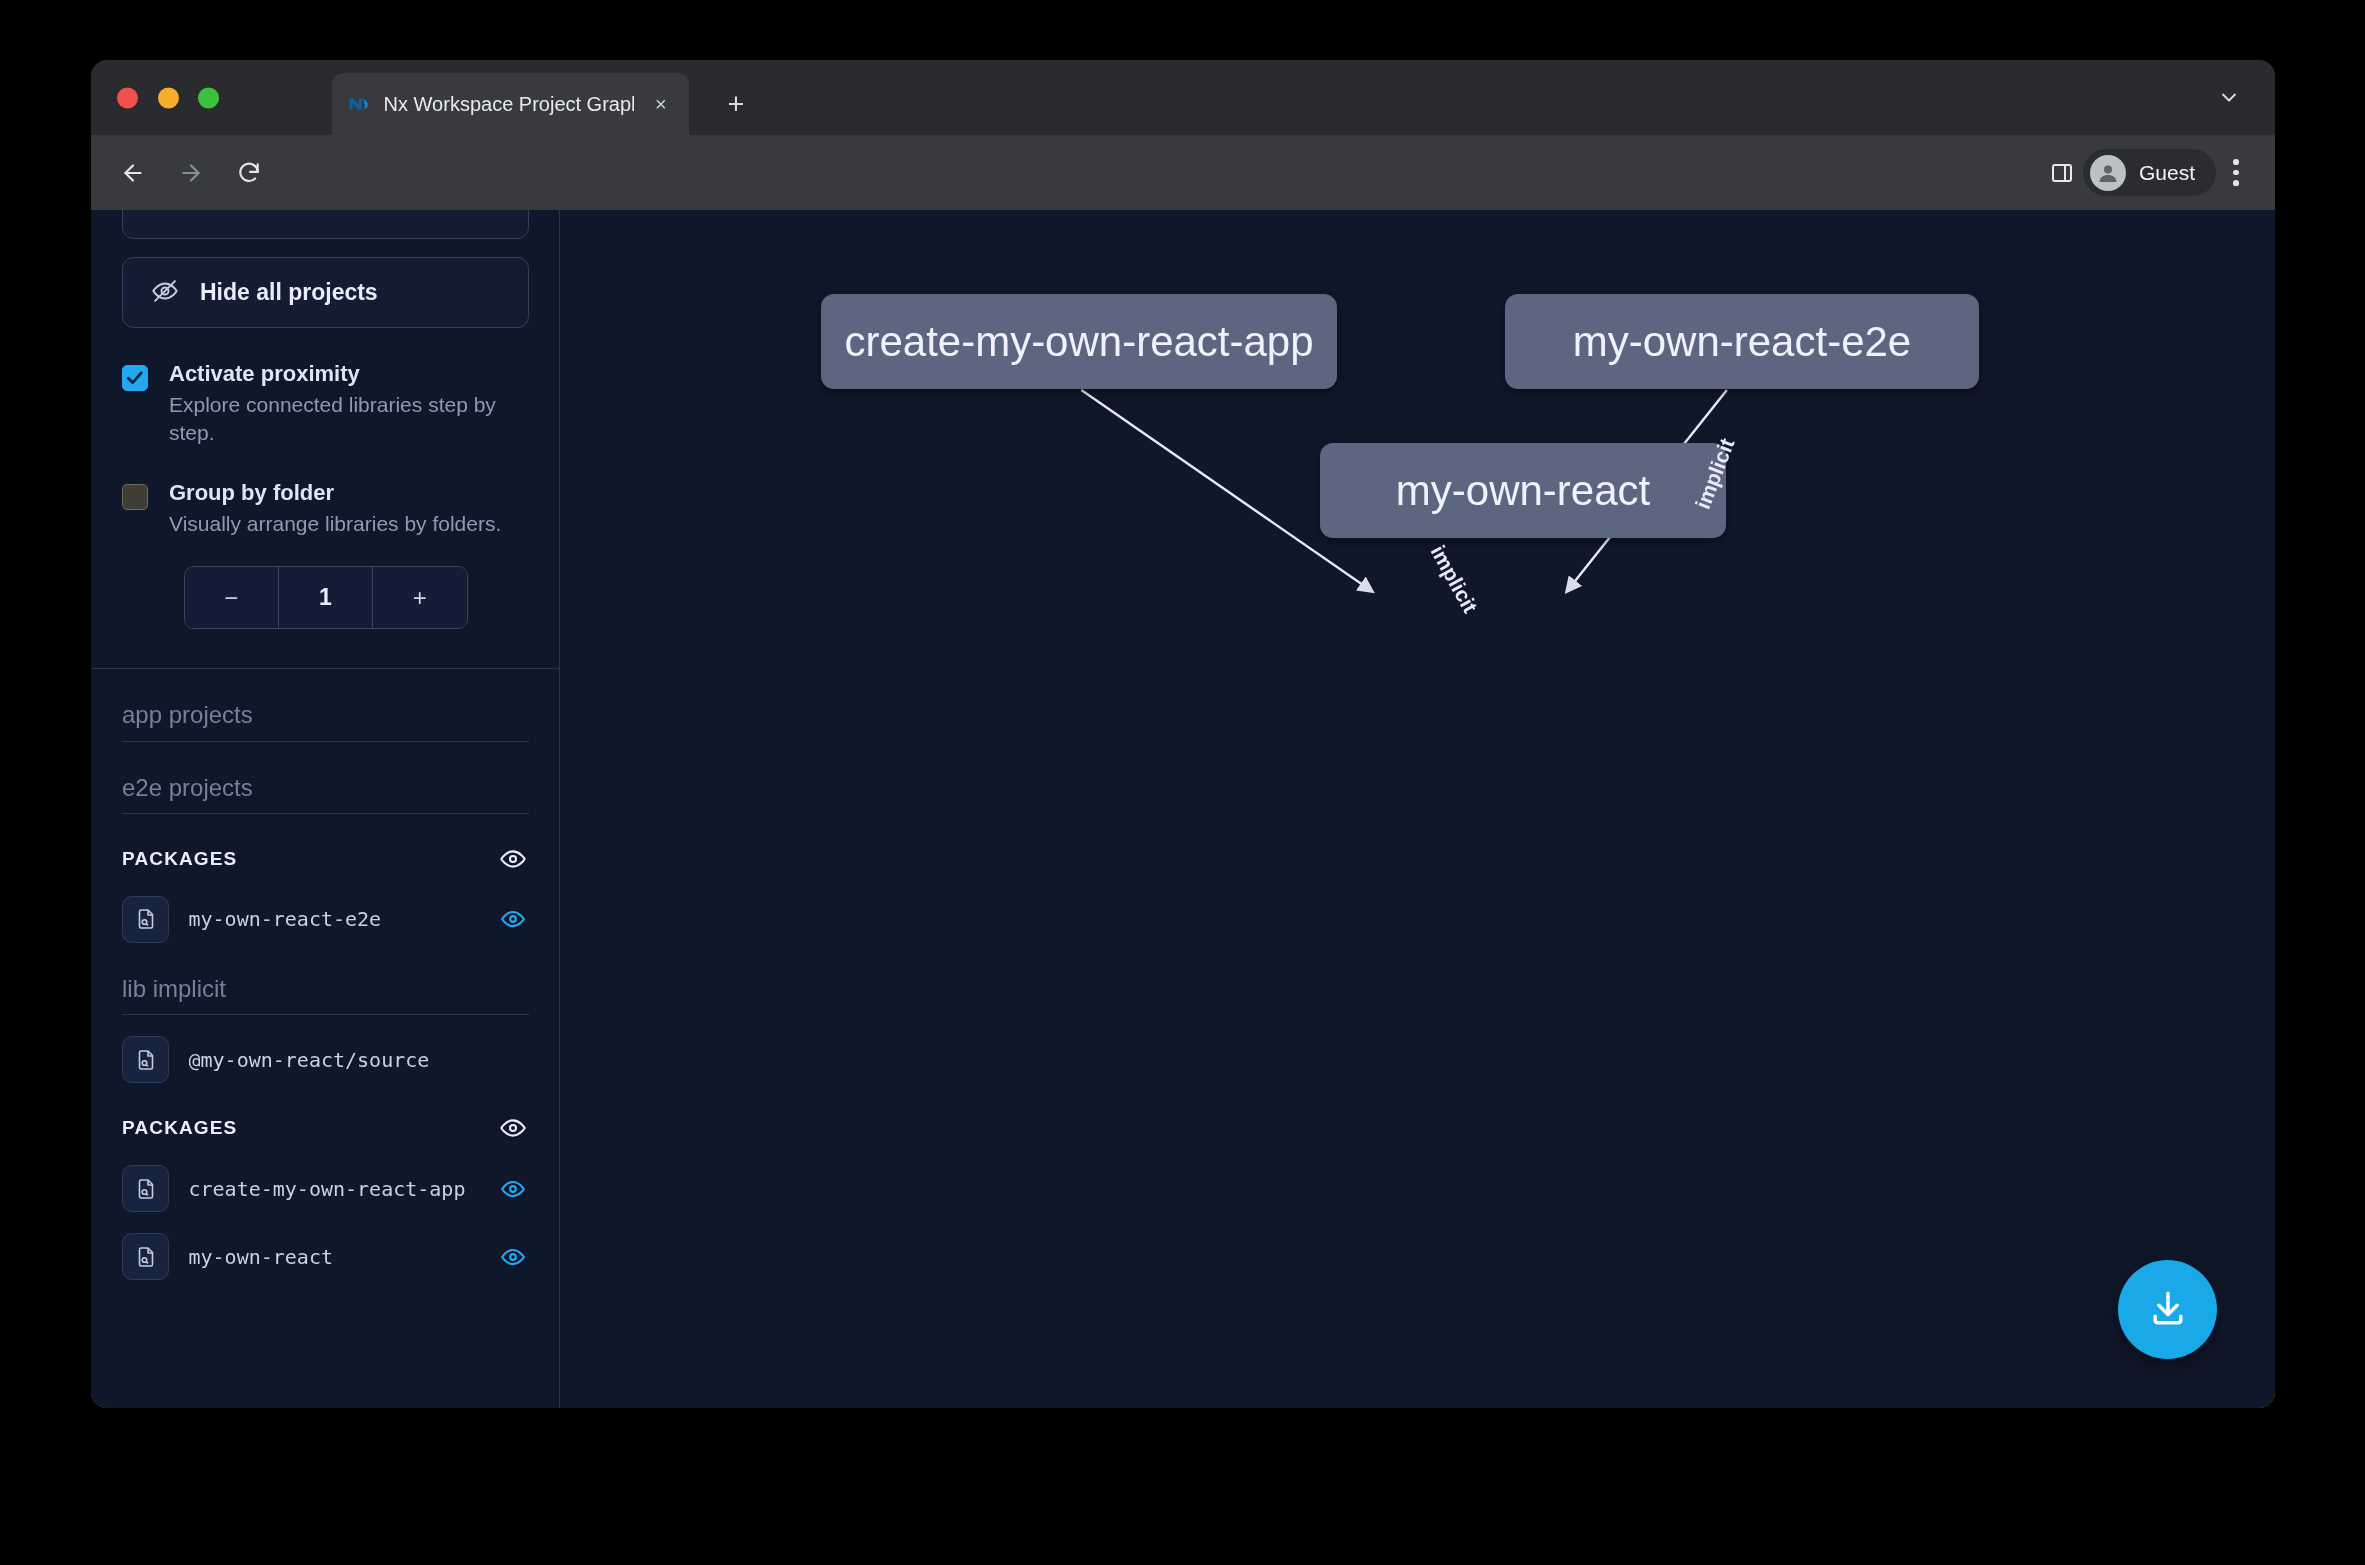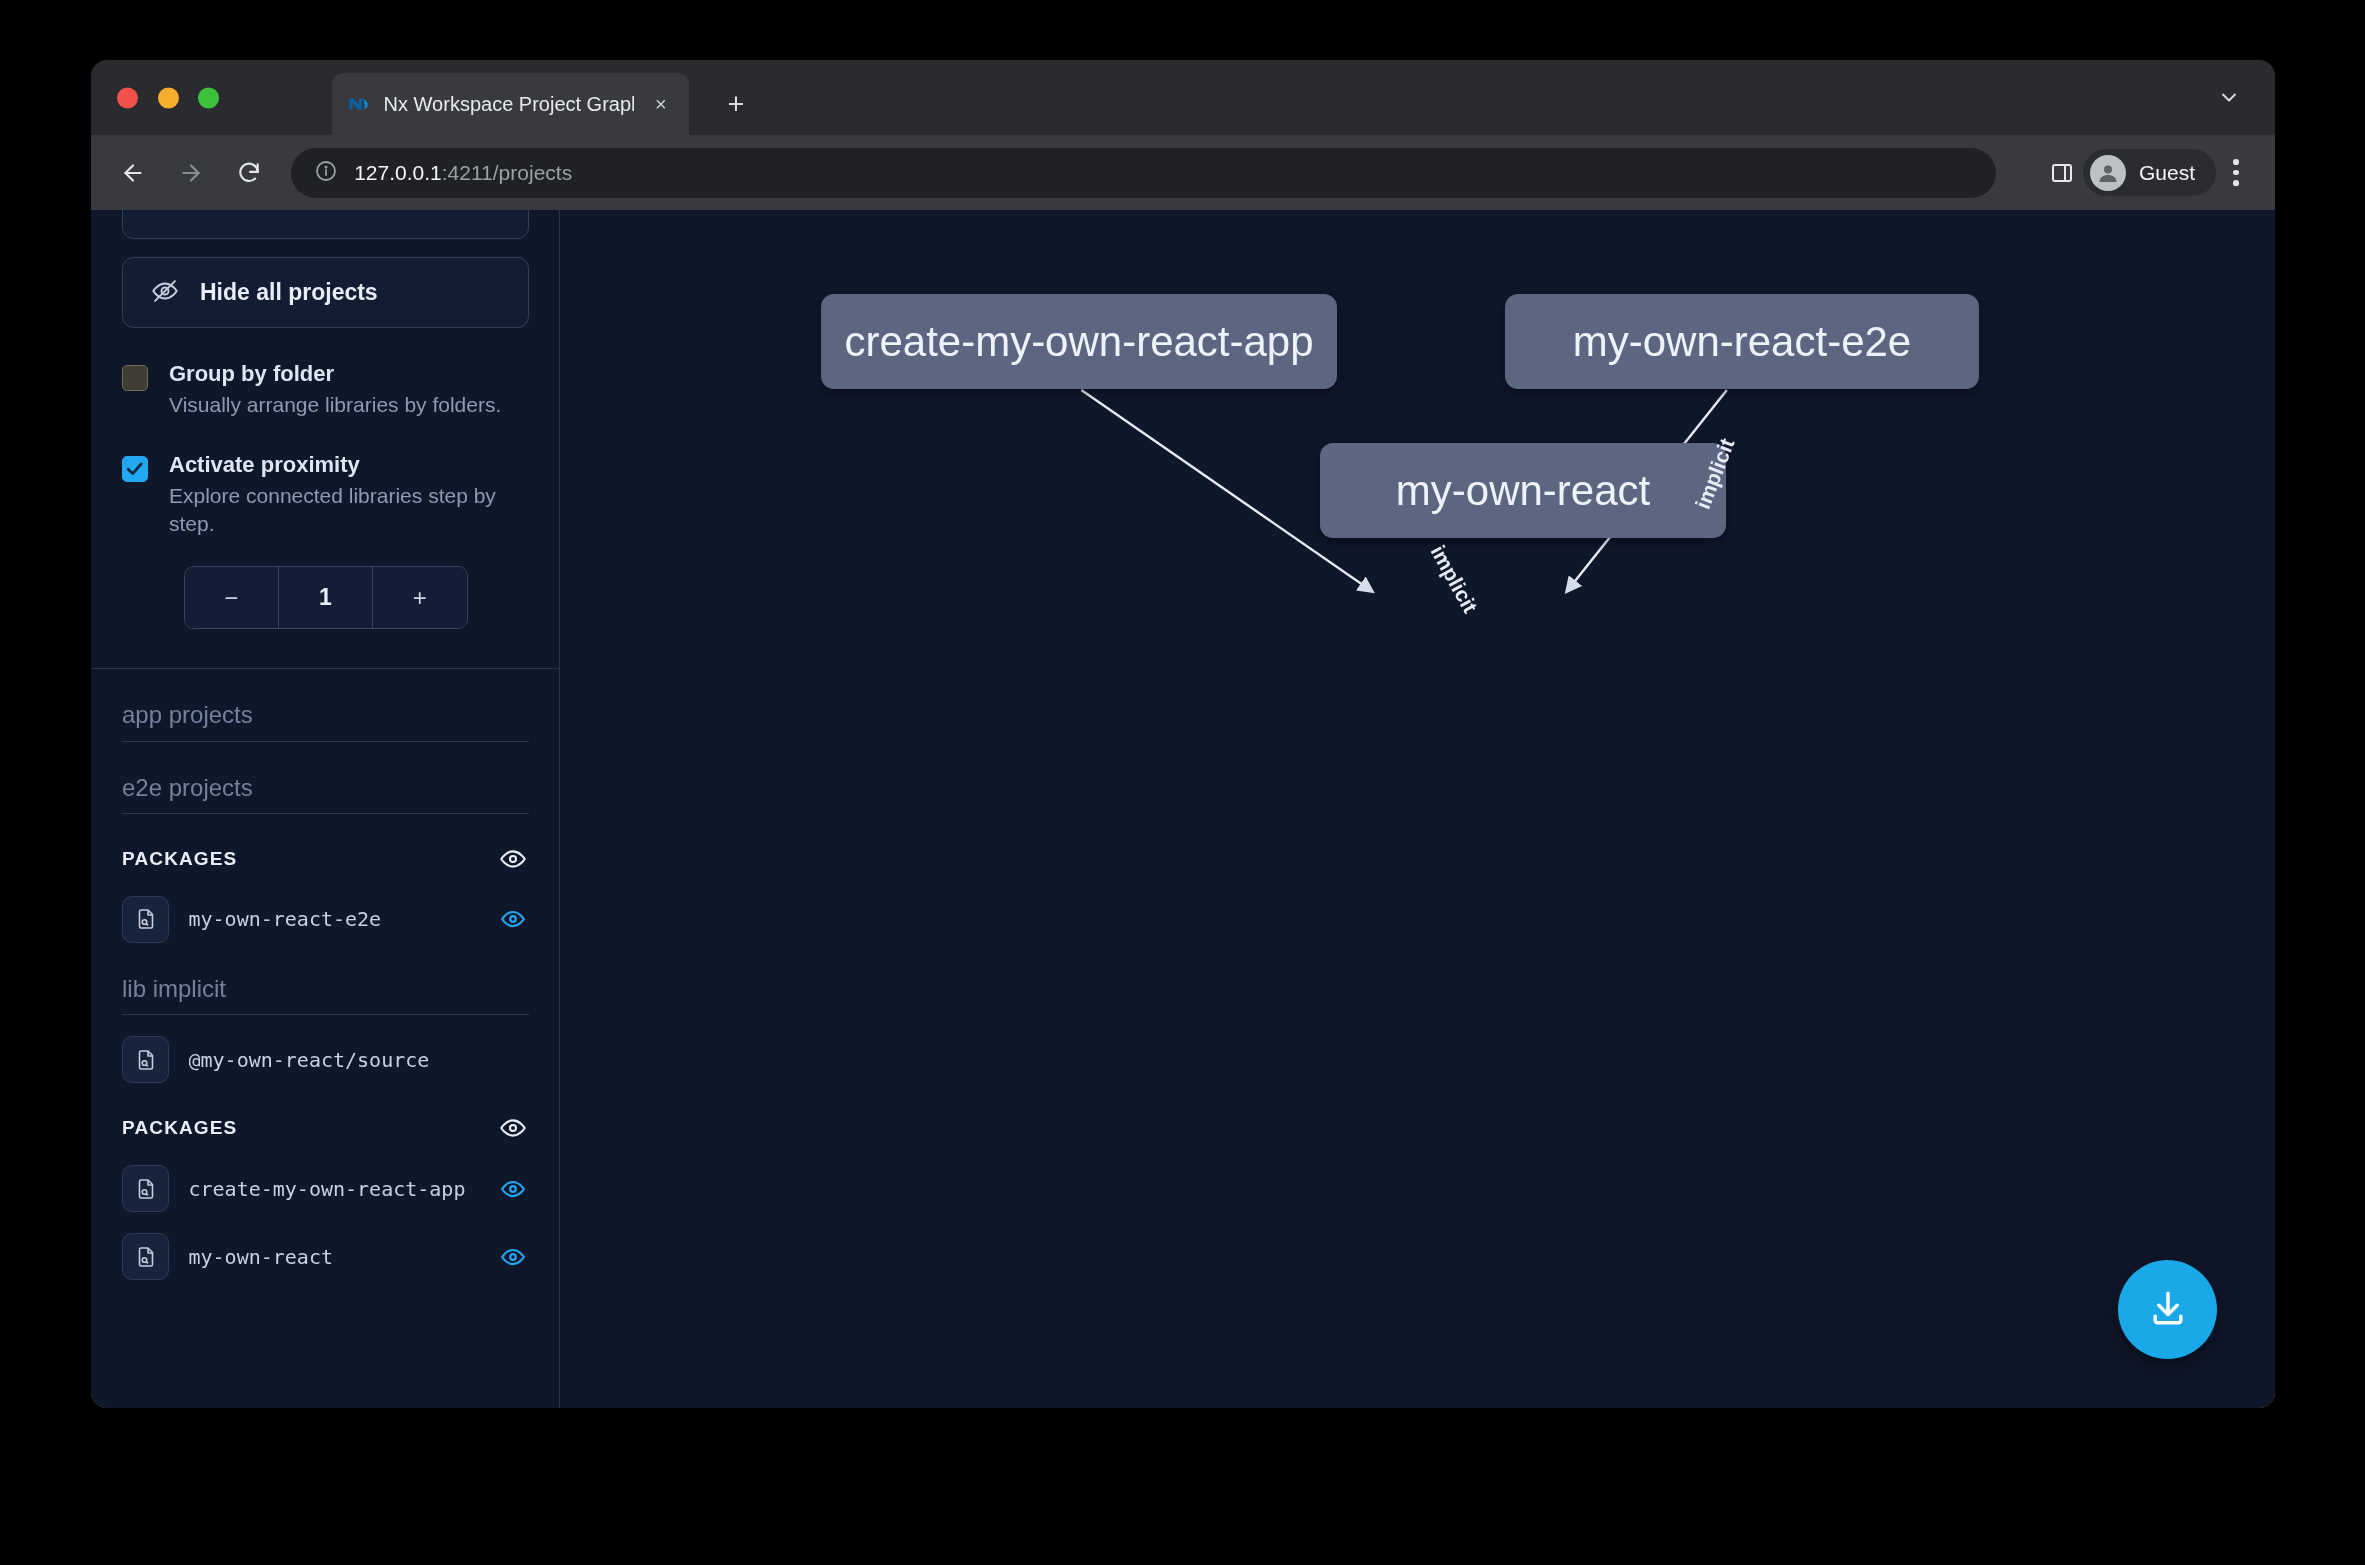--- a/index.html
+++ b/index.html
@@ -321,30 +321,20 @@
           <polyline points="12 5 19 12 12 19"></polyline>
       </svg>
     </div>
     <div class="navbtn">
       <svg viewBox="0 0 24 24" width="26" height="26" fill="none" stroke="currentColor" stroke-width="2" stroke-linecap="round" stroke-linejoin="round">
         <path d="M20 11a8 8 0 1 0-2.3 6"></path>
           <polyline points="20 4 20 11 13 11"></polyline>
       </svg>
     </div>
 
-    <div class="omnibox">
-      <span>
-        <svg viewBox="0 0 24 24" width="24" height="24" fill="none" stroke="#9aa0a6" stroke-width="1.8" stroke-linecap="round">
-          <circle cx="12" cy="12" r="9"></circle>
-            <line x1="12" y1="11" x2="12" y2="16"></line>
-            <circle cx="12" cy="8" r="0.6" fill="#9aa0a6"></circle>
-        </svg>
-      </span>
-      <span class="omni-url"><span class="host">127.0.0.1</span><span>:4211/projects</span></span>
-    </div>
 
     <div class="tb-right">
       <div class="sidepanel-icon">
         <svg viewBox="0 0 24 24" width="24" height="24" fill="none" stroke="#e8eaed" stroke-width="2">
           <rect x="3" y="4" width="18" height="16" rx="2"></rect>
             <line x1="15" y1="4" x2="15" y2="20"></line>
         </svg>
       </div>
       <div class="guest-chip">
         <span class="guest-avatar">
@@ -375,38 +365,38 @@
             <svg viewBox="0 0 24 24" width="28" height="28" fill="none" stroke="#c3cbdc" stroke-width="1.7" stroke-linecap="round">
               <path d="M2 12s3.8-6.5 10-6.5S22 12 22 12s-3.8 6.5-10 6.5S2 12 2 12z"></path>
               <circle cx="12" cy="12" r="3"></circle>
               <line x1="3.5" y1="20.5" x2="20.5" y2="3.5"></line>
             </svg>
           </span>
           <span class="sb-btn-label">Hide all projects</span>
         </div>
 
         <div class="opt">
-          <span class="cbox">
-            
-          </span>
-          <span class="opt-body">
-            <span class="opt-title" style="display:block;">Group by folder</span>
-            <span class="opt-desc" style="display:block;">Visually arrange libraries by folders.</span>
-          </span>
-        </div>
-
-        <div class="opt">
           <span class="cbox on">
             <svg class="tick" viewBox="0 0 24 24" width="19.5" height="19.5" fill="none" stroke="#10243d" stroke-width="3.4" stroke-linecap="round" stroke-linejoin="round">
                 <polyline points="4 12.5 9.5 18 20 6"></polyline>
               </svg>
           </span>
           <span class="opt-body">
             <span class="opt-title" style="display:block;">Activate proximity</span>
             <span class="opt-desc" style="display:block;">Explore connected libraries step by step.</span>
+          </span>
+        </div>
+
+        <div class="opt">
+          <span class="cbox">
+            
+          </span>
+          <span class="opt-body">
+            <span class="opt-title" style="display:block;">Group by folder</span>
+            <span class="opt-desc" style="display:block;">Visually arrange libraries by folders.</span>
           </span>
         </div>
 
         <div class="stepper">
           <span class="step-seg">−</span>
           <span class="step-seg step-val">1</span>
           <span class="step-seg">+</span>
         </div>
 
         <div class="sb-divider"></div>

